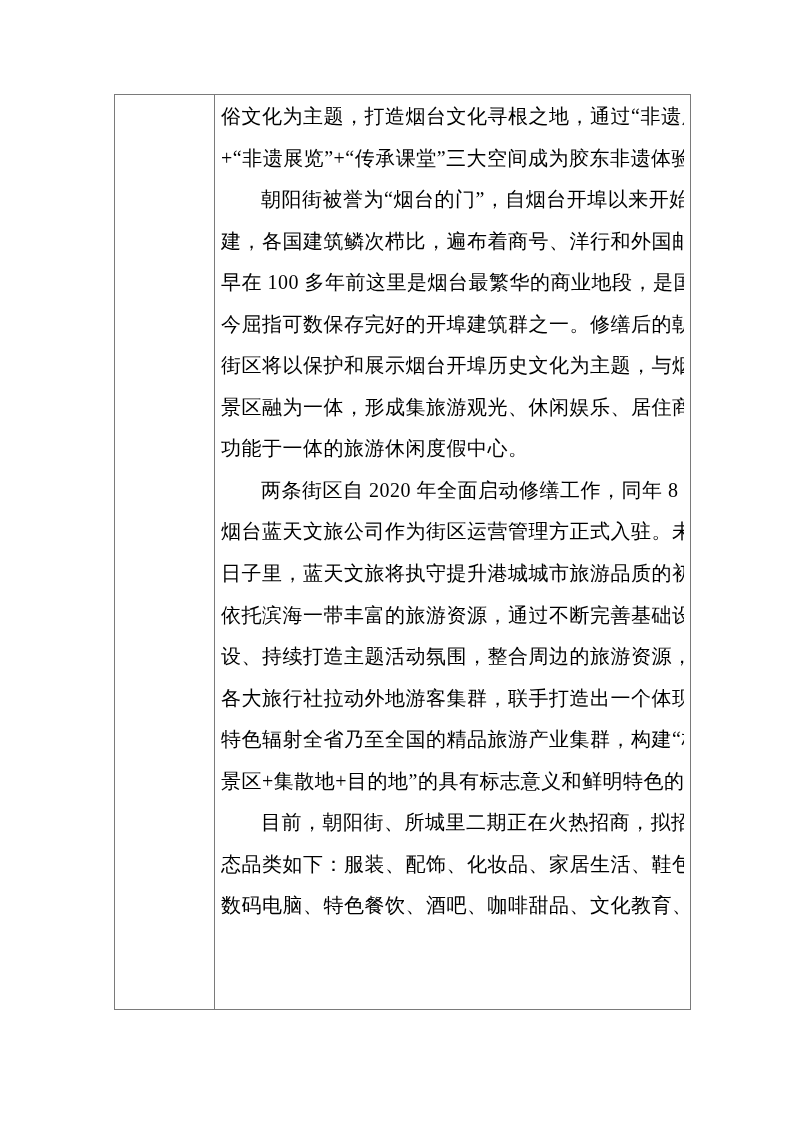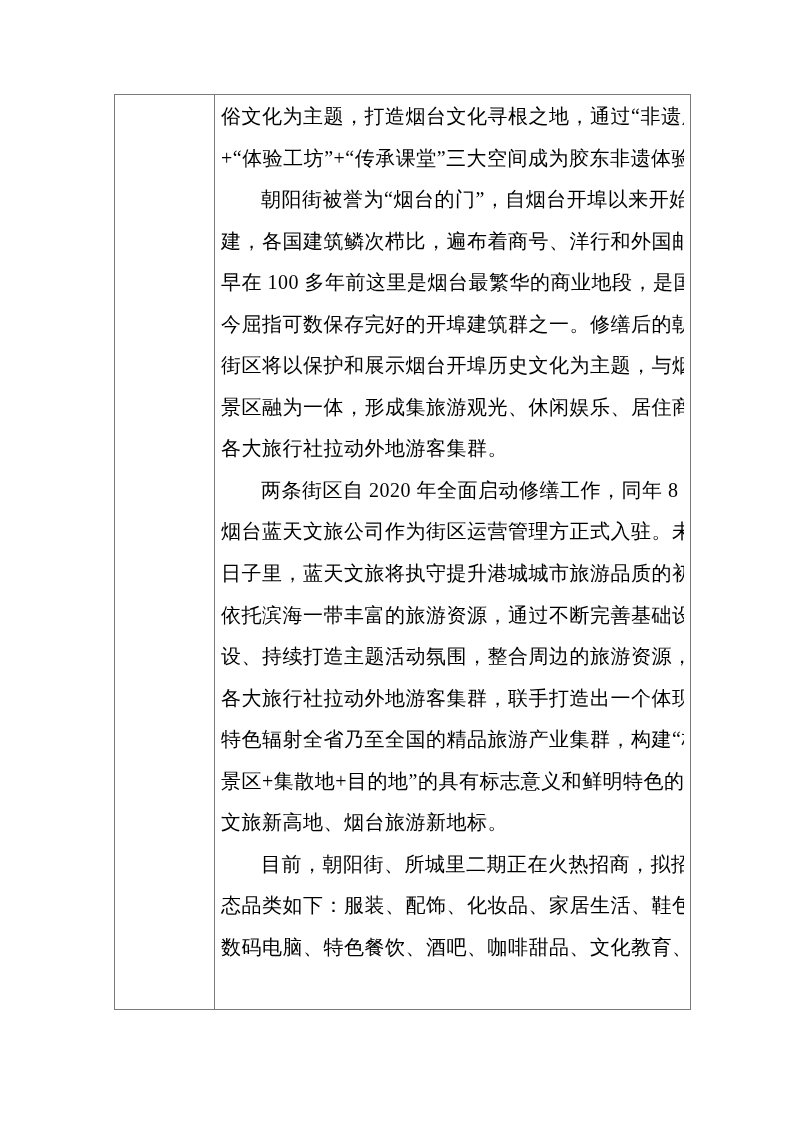--- a/index.html
+++ b/index.html
@@ -56,35 +56,34 @@
   }
 </style>
 </head>
 <body>
 
 <div class="page">
   <div class="doc-table" style="border-color: rgb(122, 122, 122);">
     <div class="cell-left" style="border-color: rgb(122, 122, 122);"></div>
     <div class="cell-right">
         <div class="line">俗文化为主题，打造烟台文化寻根之地，通过“非遗展览”</div>
-        <div class="line">+“体验工坊”+“传承课堂”三大空间成为胶东非遗体验</div>
+        <div class="line">+“非遗展览”+“传承课堂”三大空间成为胶东非遗体验</div>
         <div class="line indent">朝阳街被誉为“烟台的门”，自烟台开埠以来开始兴</div>
         <div class="line">建，各国建筑鳞次栉比，遍布着商号、洋行和外国邮局。</div>
         <div class="line">早在 100 多年前这里是烟台最繁华的商业地段，是国内现</div>
         <div class="line">今屈指可数保存完好的开埠建筑群之一。修缮后的朝阳街</div>
         <div class="line">街区将以保护和展示烟台开埠历史文化为主题，与烟台山</div>
         <div class="line">景区融为一体，形成集旅游观光、休闲娱乐、居住商贸等</div>
-        <div class="line para-end">各大旅行社拉动外地游客集群。</div>
+        <div class="line para-end">功能于一体的旅游休闲度假中心。</div>
         <div class="line indent">两条街区自 2020 年全面启动修缮工作，同年 8 月，</div>
         <div class="line">烟台蓝天文旅公司作为街区运营管理方正式入驻。未来的</div>
         <div class="line">日子里，蓝天文旅将执守提升港城城市旅游品质的初心，</div>
         <div class="line">依托滨海一带丰富的旅游资源，通过不断完善基础设施建</div>
         <div class="line">设、持续打造主题活动氛围，整合周边的旅游资源，对接</div>
         <div class="line">各大旅行社拉动外地游客集群，联手打造出一个体现烟台</div>
         <div class="line">特色辐射全省乃至全国的精品旅游产业集群，构建“核心</div>
         <div class="line">景区+集散地+目的地”的具有标志意义和鲜明特色的山东</div>
-        <div class="line para-end">文旅新高地、烟台旅游新地标。</div>
         <div class="line indent">目前，朝阳街、所城里二期正在火热招商，拟招商业</div>
         <div class="line">态品类如下：服装、配饰、化妆品、家居生活、鞋包皮具、</div>
         <div class="line">数码电脑、特色餐饮、酒吧、咖啡甜品、文化教育、休闲</div>
       </div>
   </div>
 </div>
 
 </body></html>

